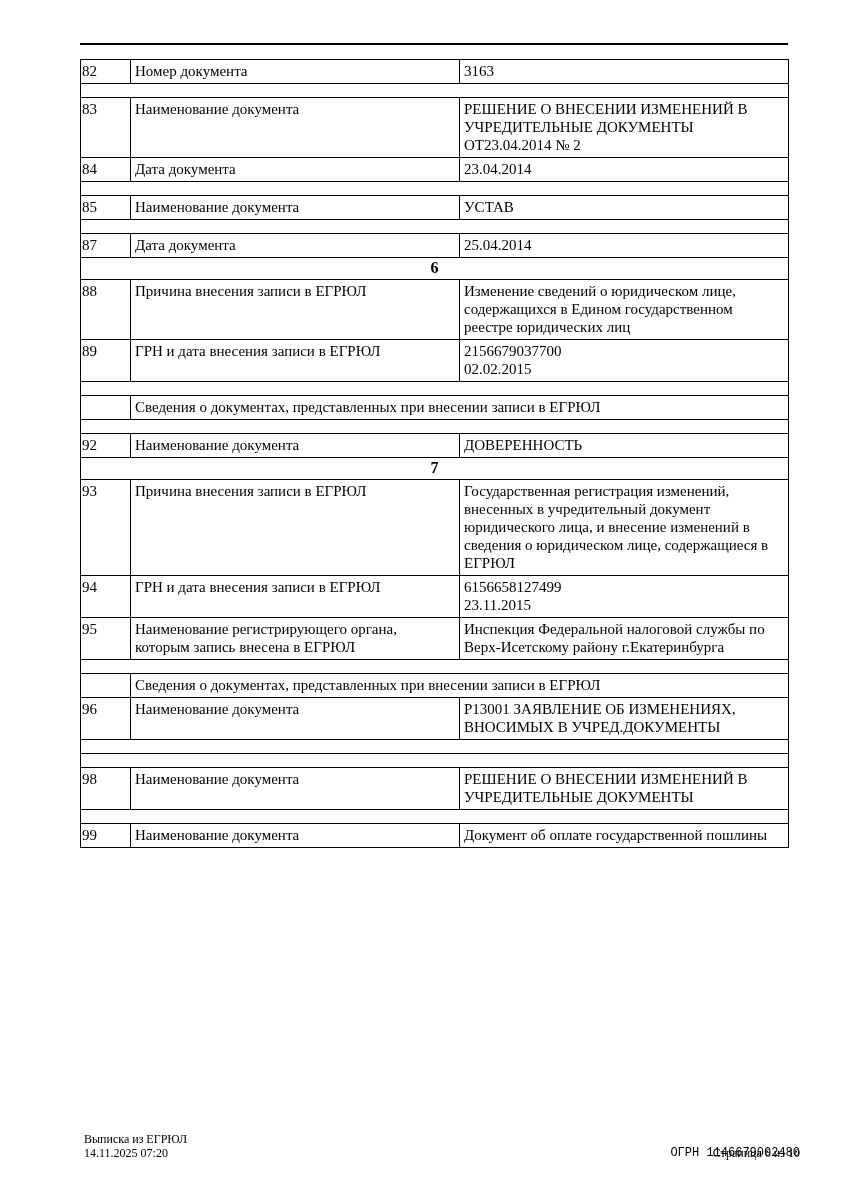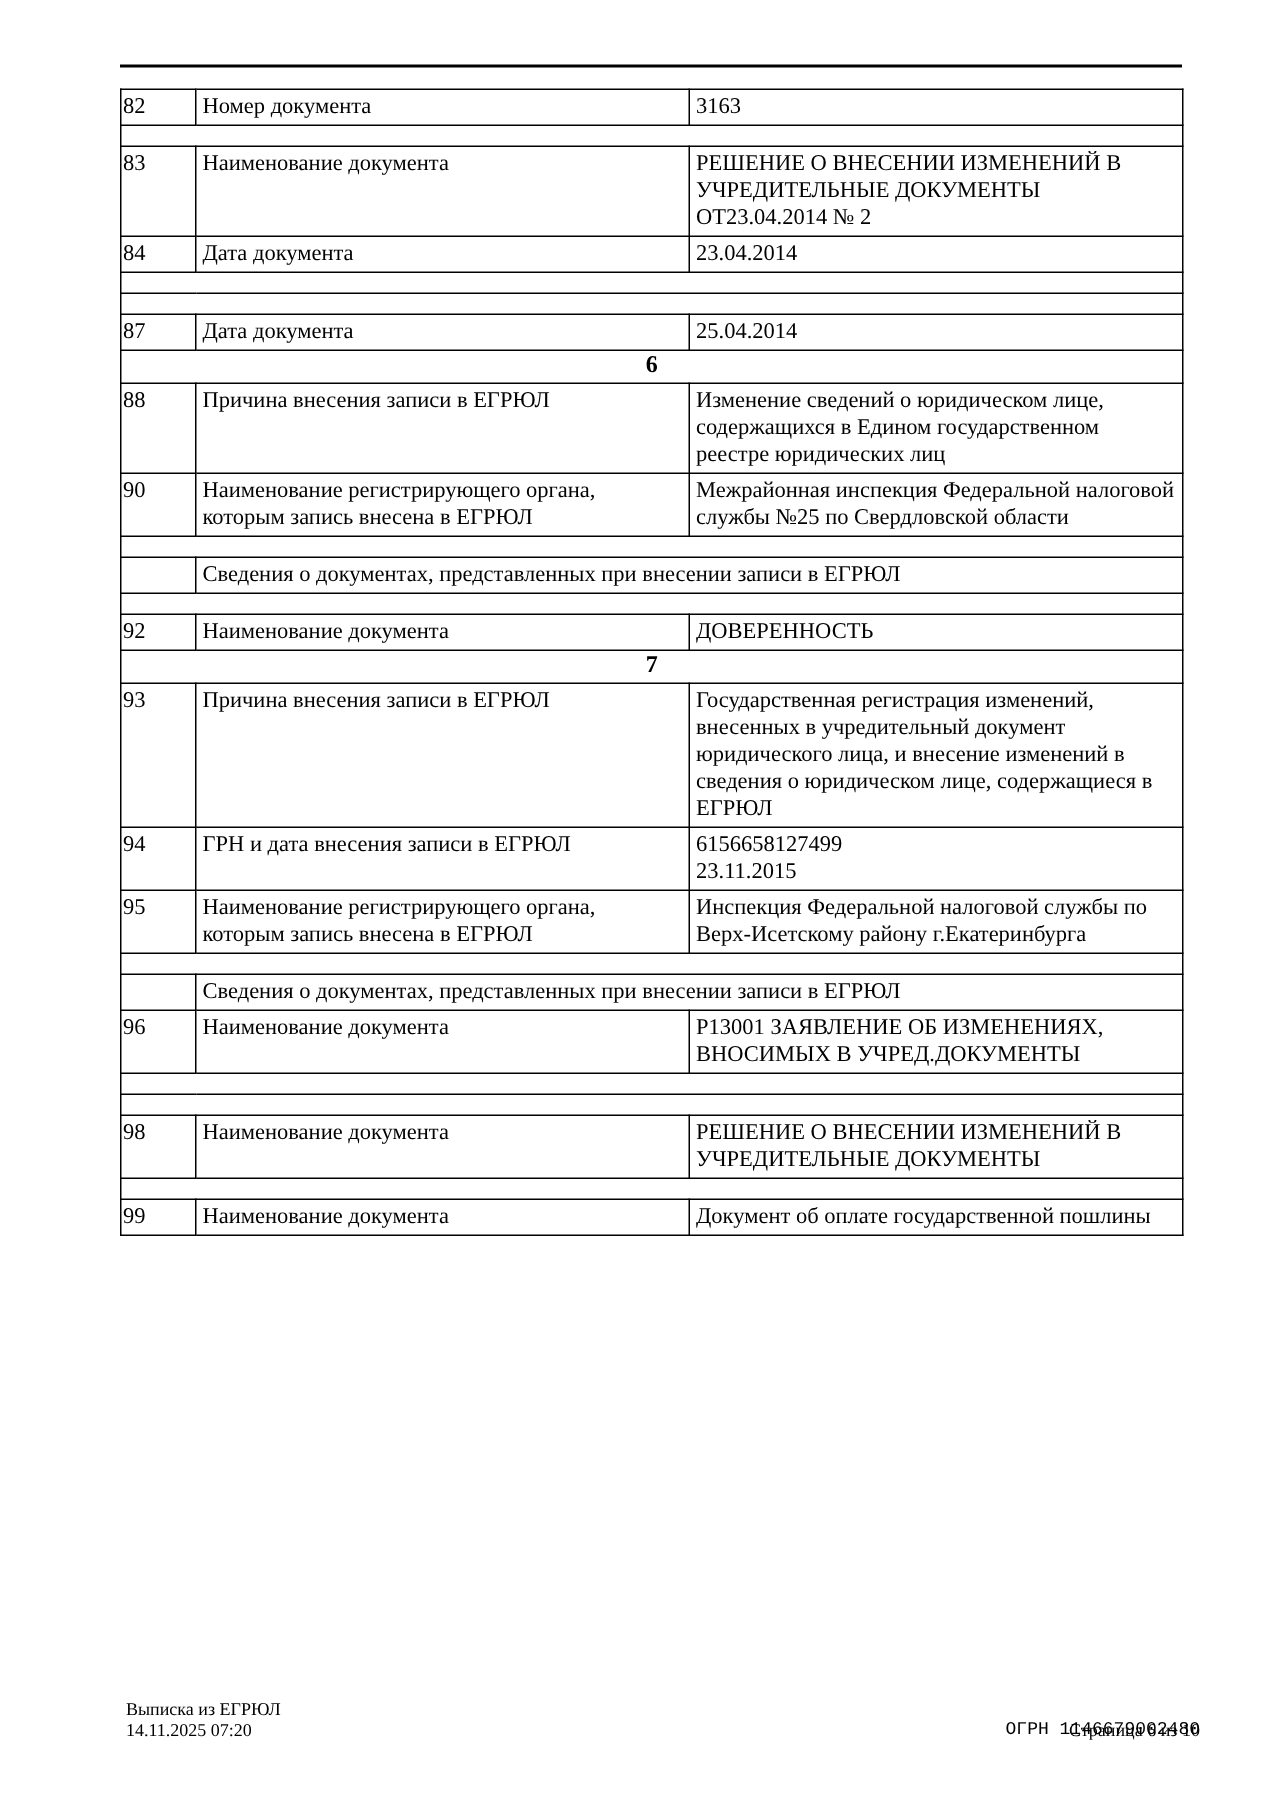--- a/index.html
+++ b/index.html
@@ -92,40 +92,46 @@
           <td class="value">РЕШЕНИЕ О ВНЕСЕНИИ ИЗМЕНЕНИЙ В УЧРЕДИТЕЛЬНЫЕ ДОКУМЕНТЫ ОТ23.04.2014 № 2</td>
         </tr>
         <tr class="field">
           <td class="num">84</td>
           <td class="label">Дата документа</td>
           <td class="value">23.04.2014</td>
         </tr>
         <tr class="spacer">
           <td colspan="3"></td>
         </tr>
+        <tr class="field">
+          <td class="num">85</td>
+          <td class="label">Наименование документа</td>
+          <td class="value">УСТАВ</td>
+        </tr>
         <tr class="spacer">
           <td colspan="3"></td>
         </tr>
         <tr class="field">
           <td class="num">87</td>
           <td class="label">Дата документа</td>
           <td class="value">25.04.2014</td>
         </tr>
         <tr class="section">
           <td colspan="3">6</td>
         </tr>
         <tr class="field">
           <td class="num">88</td>
           <td class="label">Причина внесения записи в ЕГРЮЛ</td>
           <td class="value">Изменение сведений о юридическом лице, содержащихся в Едином государственном реестре юридических лиц</td>
         </tr>
         <tr class="field">
-          <td class="num">90</td>
-          <td class="label">Наименование регистрирующего органа, которым запись внесена в ЕГРЮЛ</td>
-          <td class="value">Межрайонная инспекция Федеральной налоговой службы №25 по Свердловской области</td>
+          <td class="num">89</td>
+          <td class="label">ГРН и дата внесения записи в ЕГРЮЛ</td>
+          <td class="value">2156679037700
+02.02.2015</td>
         </tr>
         <tr class="spacer">
           <td colspan="3"></td>
         </tr>
         <tr class="subheader">
           <td class="num"></td>
           <td class="label" colspan="2">Сведения о документах, представленных при внесении записи в ЕГРЮЛ</td>
         </tr>
         <tr class="spacer">
           <td colspan="3"></td>

